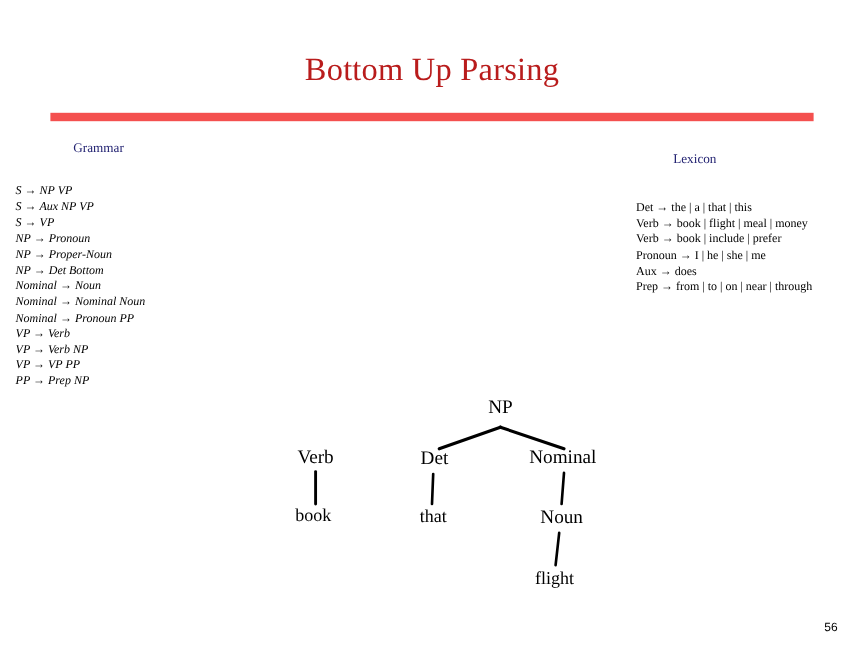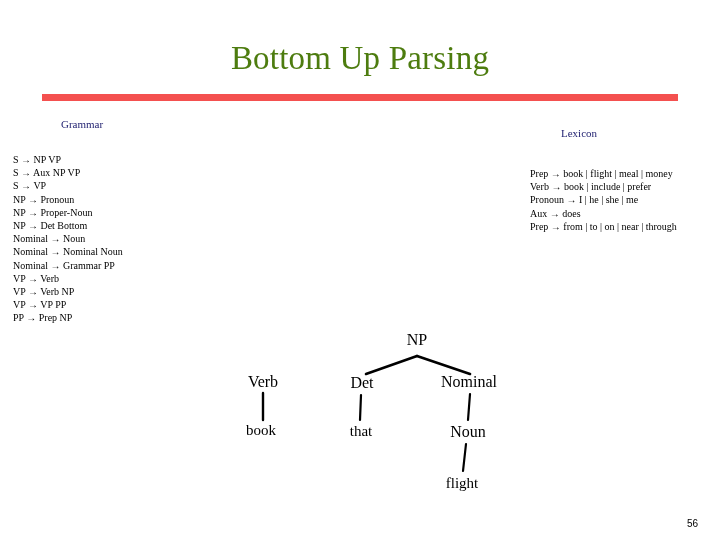--- a/index.html
+++ b/index.html
@@ -17,23 +17,23 @@
   }
 
   
   #slide-title {
     position: absolute;
     left: 0;
     top: 38px;
     width: 720px;
     text-align: center;
     font-family: "Liberation Serif", "DejaVu Serif", serif;
-    font-size: 33px;
+    font-size: 27px;
     line-height: 40px;
-    color: #4d7c0f;
+    color: #b91c1c;
     letter-spacing: 0.2px;
     white-space: nowrap;
   }
 
   
   #title-rule {
     position: absolute;
     left: 42px;
     top: 94px;
     width: 636px;
@@ -55,21 +55,21 @@
 
   
   .rule-list {
     position: absolute;
     font-family: "Liberation Serif", "DejaVu Serif", serif;
     font-size: 10px;
     line-height: 13.2px;
     color: #000000;
     white-space: nowrap;
   }
-  #grammar-rules { left: 13px; top: 153px; }
+  #grammar-rules { left: 13px; top: 153px; font-style: italic; }
   #lexicon-rules { left: 530px; top: 167px; }
   .rule-line { display: block; white-space: nowrap; }
 
   
   #parse-tree {
     position: absolute;
     left: 0;
     top: 0;
     width: 720px;
     height: 540px;
@@ -128,29 +128,30 @@
 
   <div class="rule-list" id="grammar-rules">
     <span class="rule-line">S → NP VP</span>
     <span class="rule-line">S → Aux NP VP</span>
     <span class="rule-line">S → VP</span>
     <span class="rule-line">NP → Pronoun</span>
     <span class="rule-line">NP → Proper-Noun</span>
     <span class="rule-line">NP → Det Bottom</span>
     <span class="rule-line">Nominal → Noun</span>
     <span class="rule-line">Nominal → Nominal Noun</span>
-    <span class="rule-line">Nominal → Grammar PP</span>
+    <span class="rule-line">Nominal → Pronoun PP</span>
     <span class="rule-line">VP → Verb</span>
     <span class="rule-line">VP → Verb NP</span>
     <span class="rule-line">VP → VP PP</span>
     <span class="rule-line">PP → Prep NP</span>
   </div>
 
   <div class="rule-list" id="lexicon-rules">
-    <span class="rule-line">Prep → book | flight | meal | money</span>
+    <span class="rule-line">Det → the | a | that | this</span>
+    <span class="rule-line">Verb → book | flight | meal | money</span>
     <span class="rule-line">Verb → book | include | prefer</span>
     <span class="rule-line">Pronoun → I | he | she | me</span>
     <span class="rule-line">Aux → does</span>
     <span class="rule-line">Prep → from | to | on | near | through</span>
   </div>
 
   <svg id="parse-tree" viewBox="0 0 720 540" width="720" height="540" xmlns="http://www.w3.org/2000/svg">
 
     <line x1="417" y1="356" x2="366" y2="374" stroke="#000000" stroke-width="2.6" stroke-linecap="round"></line>
 

